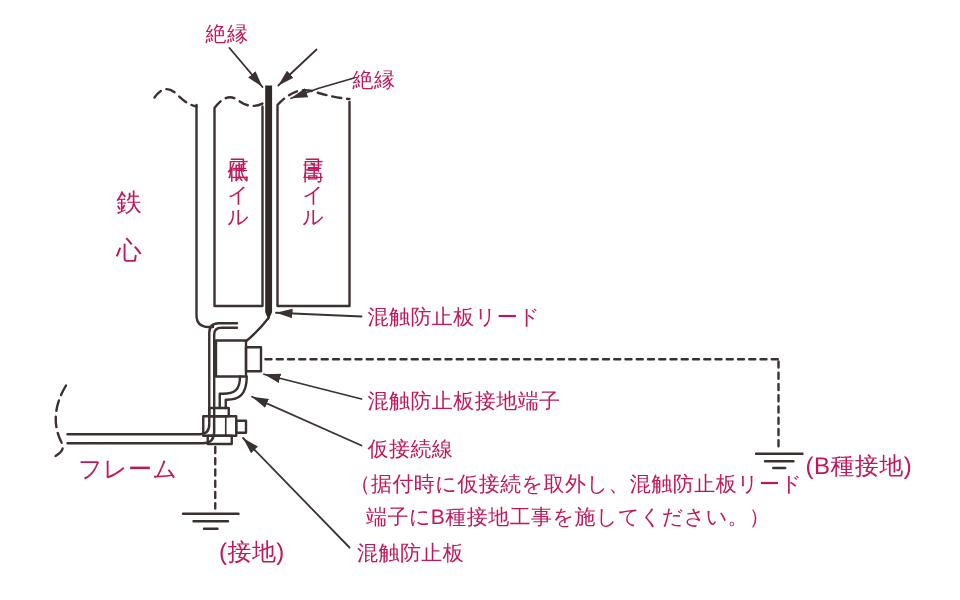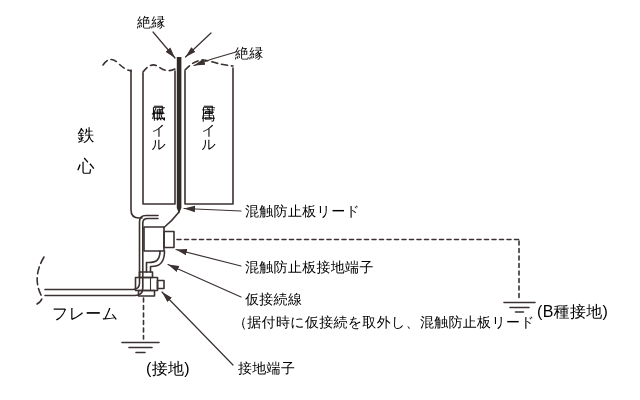--- a/index.html
+++ b/index.html
@@ -1,18 +1,18 @@
 <!DOCTYPE html>
 <html><head>
 <meta charset="utf-8">
 <style>
   html,body{margin:0;padding:0;background:#f2f2f2;}
   .canvas{
     position:relative;width:640px;height:400px;background:#ffffff;
-    font-family:"Liberation Sans","DejaVu Sans",sans-serif;color:#000000;
+    font-family:"Liberation Sans","DejaVu Sans",sans-serif;color:#be185d;
     overflow:hidden;
   }
   .canvas svg{position:absolute;left:0;top:0;}
   .lbl{position:absolute;white-space:nowrap;line-height:1.15;letter-spacing:0.3px;}
   .fs14{font-size:14px;}
   .fs15{font-size:16px;}
   .vtext{writing-mode:vertical-rl;text-orientation:upright;letter-spacing:0.5px;}
   .core-text{font-size:17px;letter-spacing:30px;}
   .coil-text{font-size:14px;}
 </style>
@@ -82,19 +82,20 @@
   <div class="lbl fs14" style="left:235px;top:45px;">絶縁</div>
 
   <div class="lbl vtext core-text" style="left:76px;top:113px;">鉄心</div>
   <div class="lbl vtext coil-text" style="left:151px;top:96px;">低圧コイル</div>
   <div class="lbl vtext coil-text" style="left:201px;top:96px;">高圧コイル</div>
 
   <div class="lbl fs14" style="left:245px;top:203px;">混触防止板リード</div>
   <div class="lbl fs14" style="left:245px;top:259px;">混触防止板接地端子</div>
   <div class="lbl fs14" style="left:245px;top:291px;">仮接続線</div>
   <div class="lbl fs14" style="left:233px;top:314px;">（据付時に仮接続を取外し、混触防止板リード</div>
-  <div class="lbl fs14" style="left:238px;top:360px;">接地端子</div>
+  <div class="lbl fs14" style="left:244px;top:336px;">端子にB種接地工事を施してください。）</div>
+  <div class="lbl fs14" style="left:238px;top:360px;">混触防止板</div>
 
   <div class="lbl fs15" style="left:52px;top:305px;">フレーム</div>
   <div class="lbl fs15" style="left:114px;top:360px;margin-left:32px;">(接地)</div>
   <div class="lbl fs15" style="left:537px;top:303px;">(B種接地)</div>
 
 </div>
 
 </body></html>

